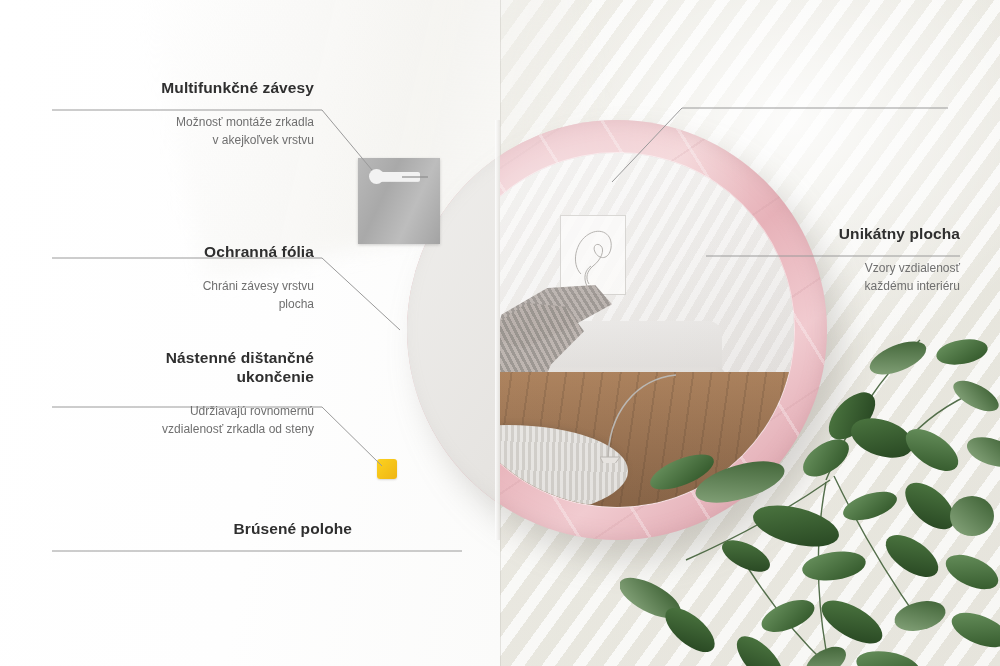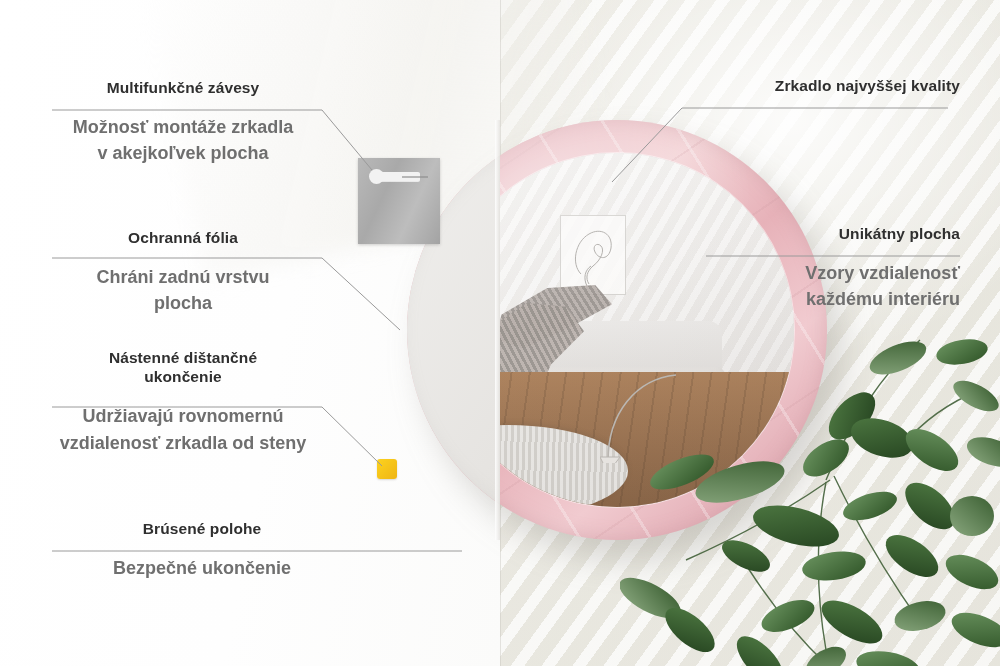--- a/index.html
+++ b/index.html
@@ -179,24 +179,24 @@
 
   
   .leaders{position:absolute;left:0;top:0;width:1000px;height:666px;pointer-events:none;}
 
   
   .callout{position:absolute;}
   .callout h3{
     margin:0 0 7px 0;font-size:15.5px;font-weight:700;color:#2f2f2f;letter-spacing:.1px;line-height:1.24;
   }
   .callout p{
-    margin:9px 0 0 0;font-size:18px;color:#6f6f6f;line-height:1.45;font-weight:700;
+    margin:9px 0 0 0;font-size:12px;color:#6f6f6f;line-height:1.45;font-weight:400;
   }
   .callout .rule-space{height:1px;}
-  .c-left{left:52px;text-align:center;}
+  .c-left{left:52px;text-align:right;}
   .c-right{text-align:right;}
 
   
   .foliage{position:absolute;left:620px;top:330px;width:400px;height:346px;pointer-events:none;}
   .foliage svg{display:block;}
 </style>
 </head>
 <body>
 
 <div id="stage">
@@ -274,55 +274,51 @@
 
       <path d="M960 256 L706 256"></path>
     </g>
   </svg>
 
   <div class="callout c-left" style="top:78px;width:262px;">
     <h3>Multifunkčné závesy</h3>
     <div class="rule-space"></div>
     <p>
       <span>Možnosť montáže zrkadla</span><br>
-      <span>v akejkoľvek plocha</span>
+      <span>v akejkoľvek vrstvu</span>
     </p>
   </div>
 
-  <div class="callout c-left" style="top:228px;width:262px;">
+  <div class="callout c-left" style="top:242px;width:262px;">
     <h3>Ochranná fólia</h3>
     <div class="rule-space"></div>
     <p>
-      <span>Chráni zadnú vrstvu</span><br>
+      <span>Chráni závesy vrstvu</span><br>
       <span>plocha</span>
     </p>
   </div>
 
   <div class="callout c-left" style="top:348px;width:262px;">
     <h3>
       <span>Nástenné dištančné</span><br>
       <span>ukončenie</span>
     </h3>
     <div class="rule-space"></div>
     <p>
       <span>Udržiavajú rovnomernú</span><br>
       <span>vzdialenosť zrkadla od steny</span>
     </p>
   </div>
 
   <div class="callout c-left" style="top:519px;width:300px;">
     <h3>Brúsené polohe</h3>
     <div class="rule-space"></div>
-    <p>
-      <span>Bezpečné ukončenie</span>
-    </p>
   </div>
 
   <div class="callout c-right" style="top:76px;right:40px;width:330px;">
-    <h3>Zrkadlo najvyššej kvality</h3>
     <div class="rule-space"></div>
   </div>
 
   <div class="callout c-right" style="top:224px;right:40px;width:300px;">
     <h3>Unikátny plocha</h3>
     <div class="rule-space"></div>
     <p>
       <span>Vzory vzdialenosť</span><br>
       <span>každému interiéru</span>
     </p>

